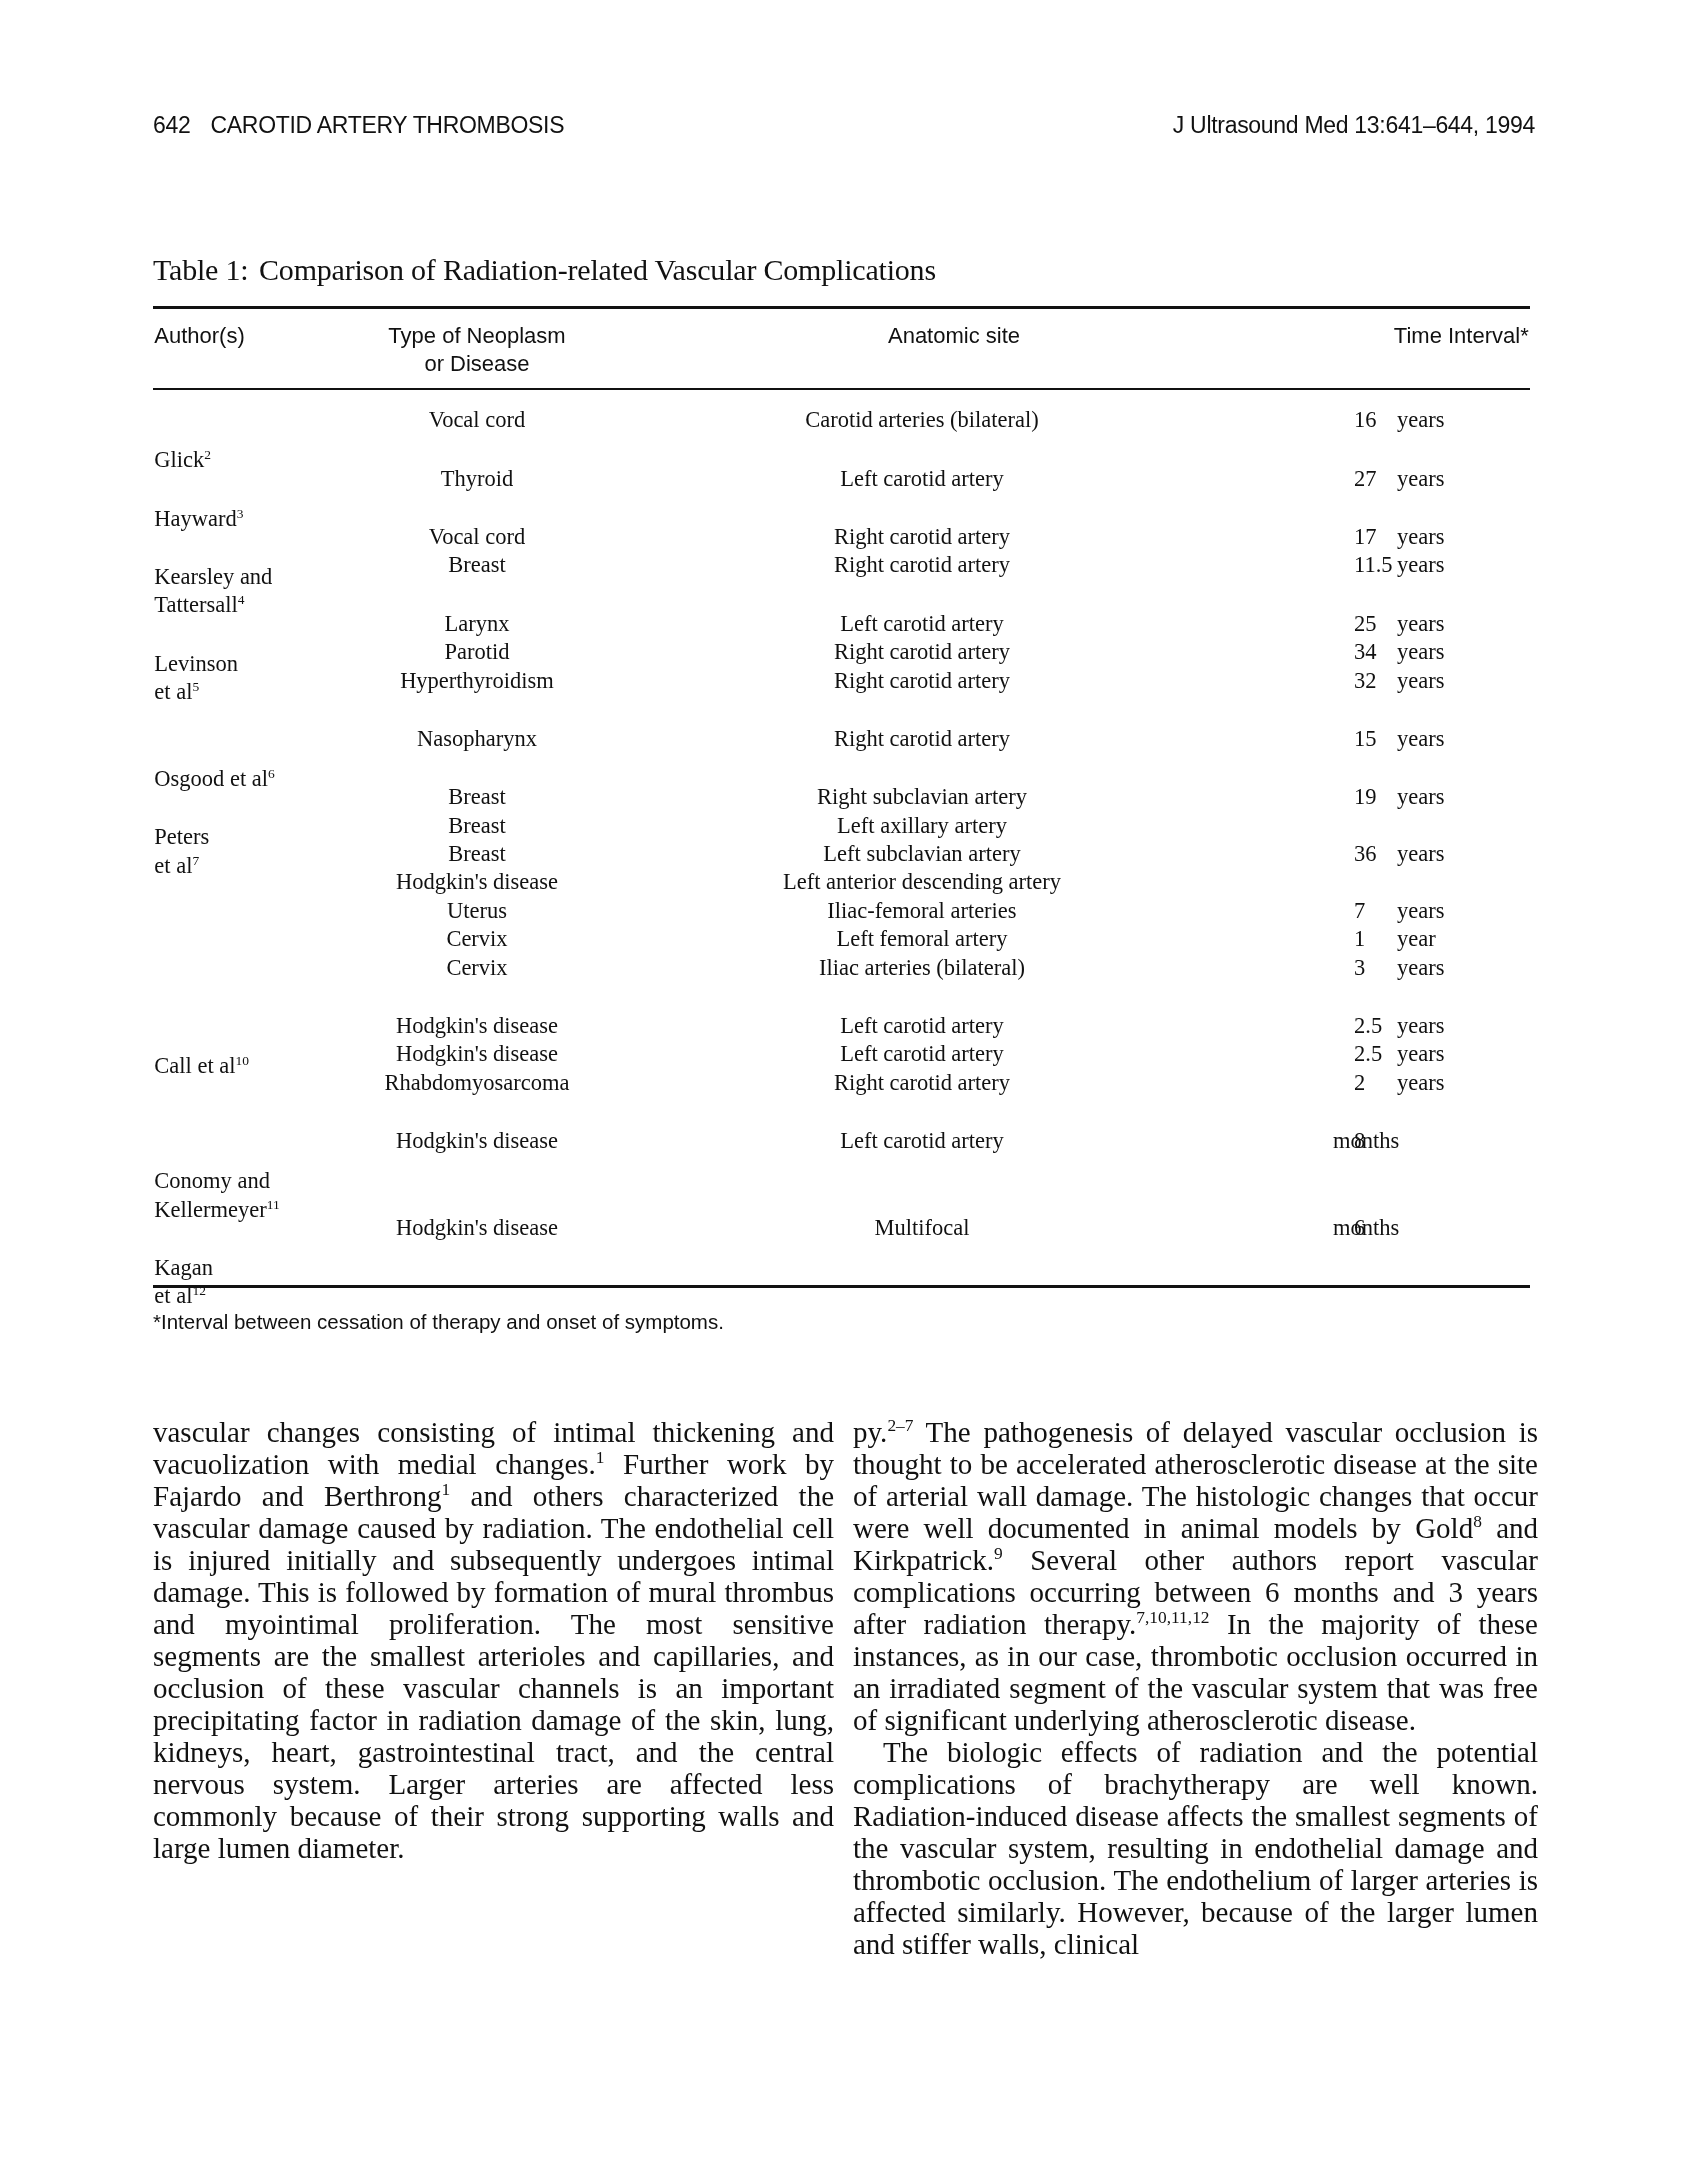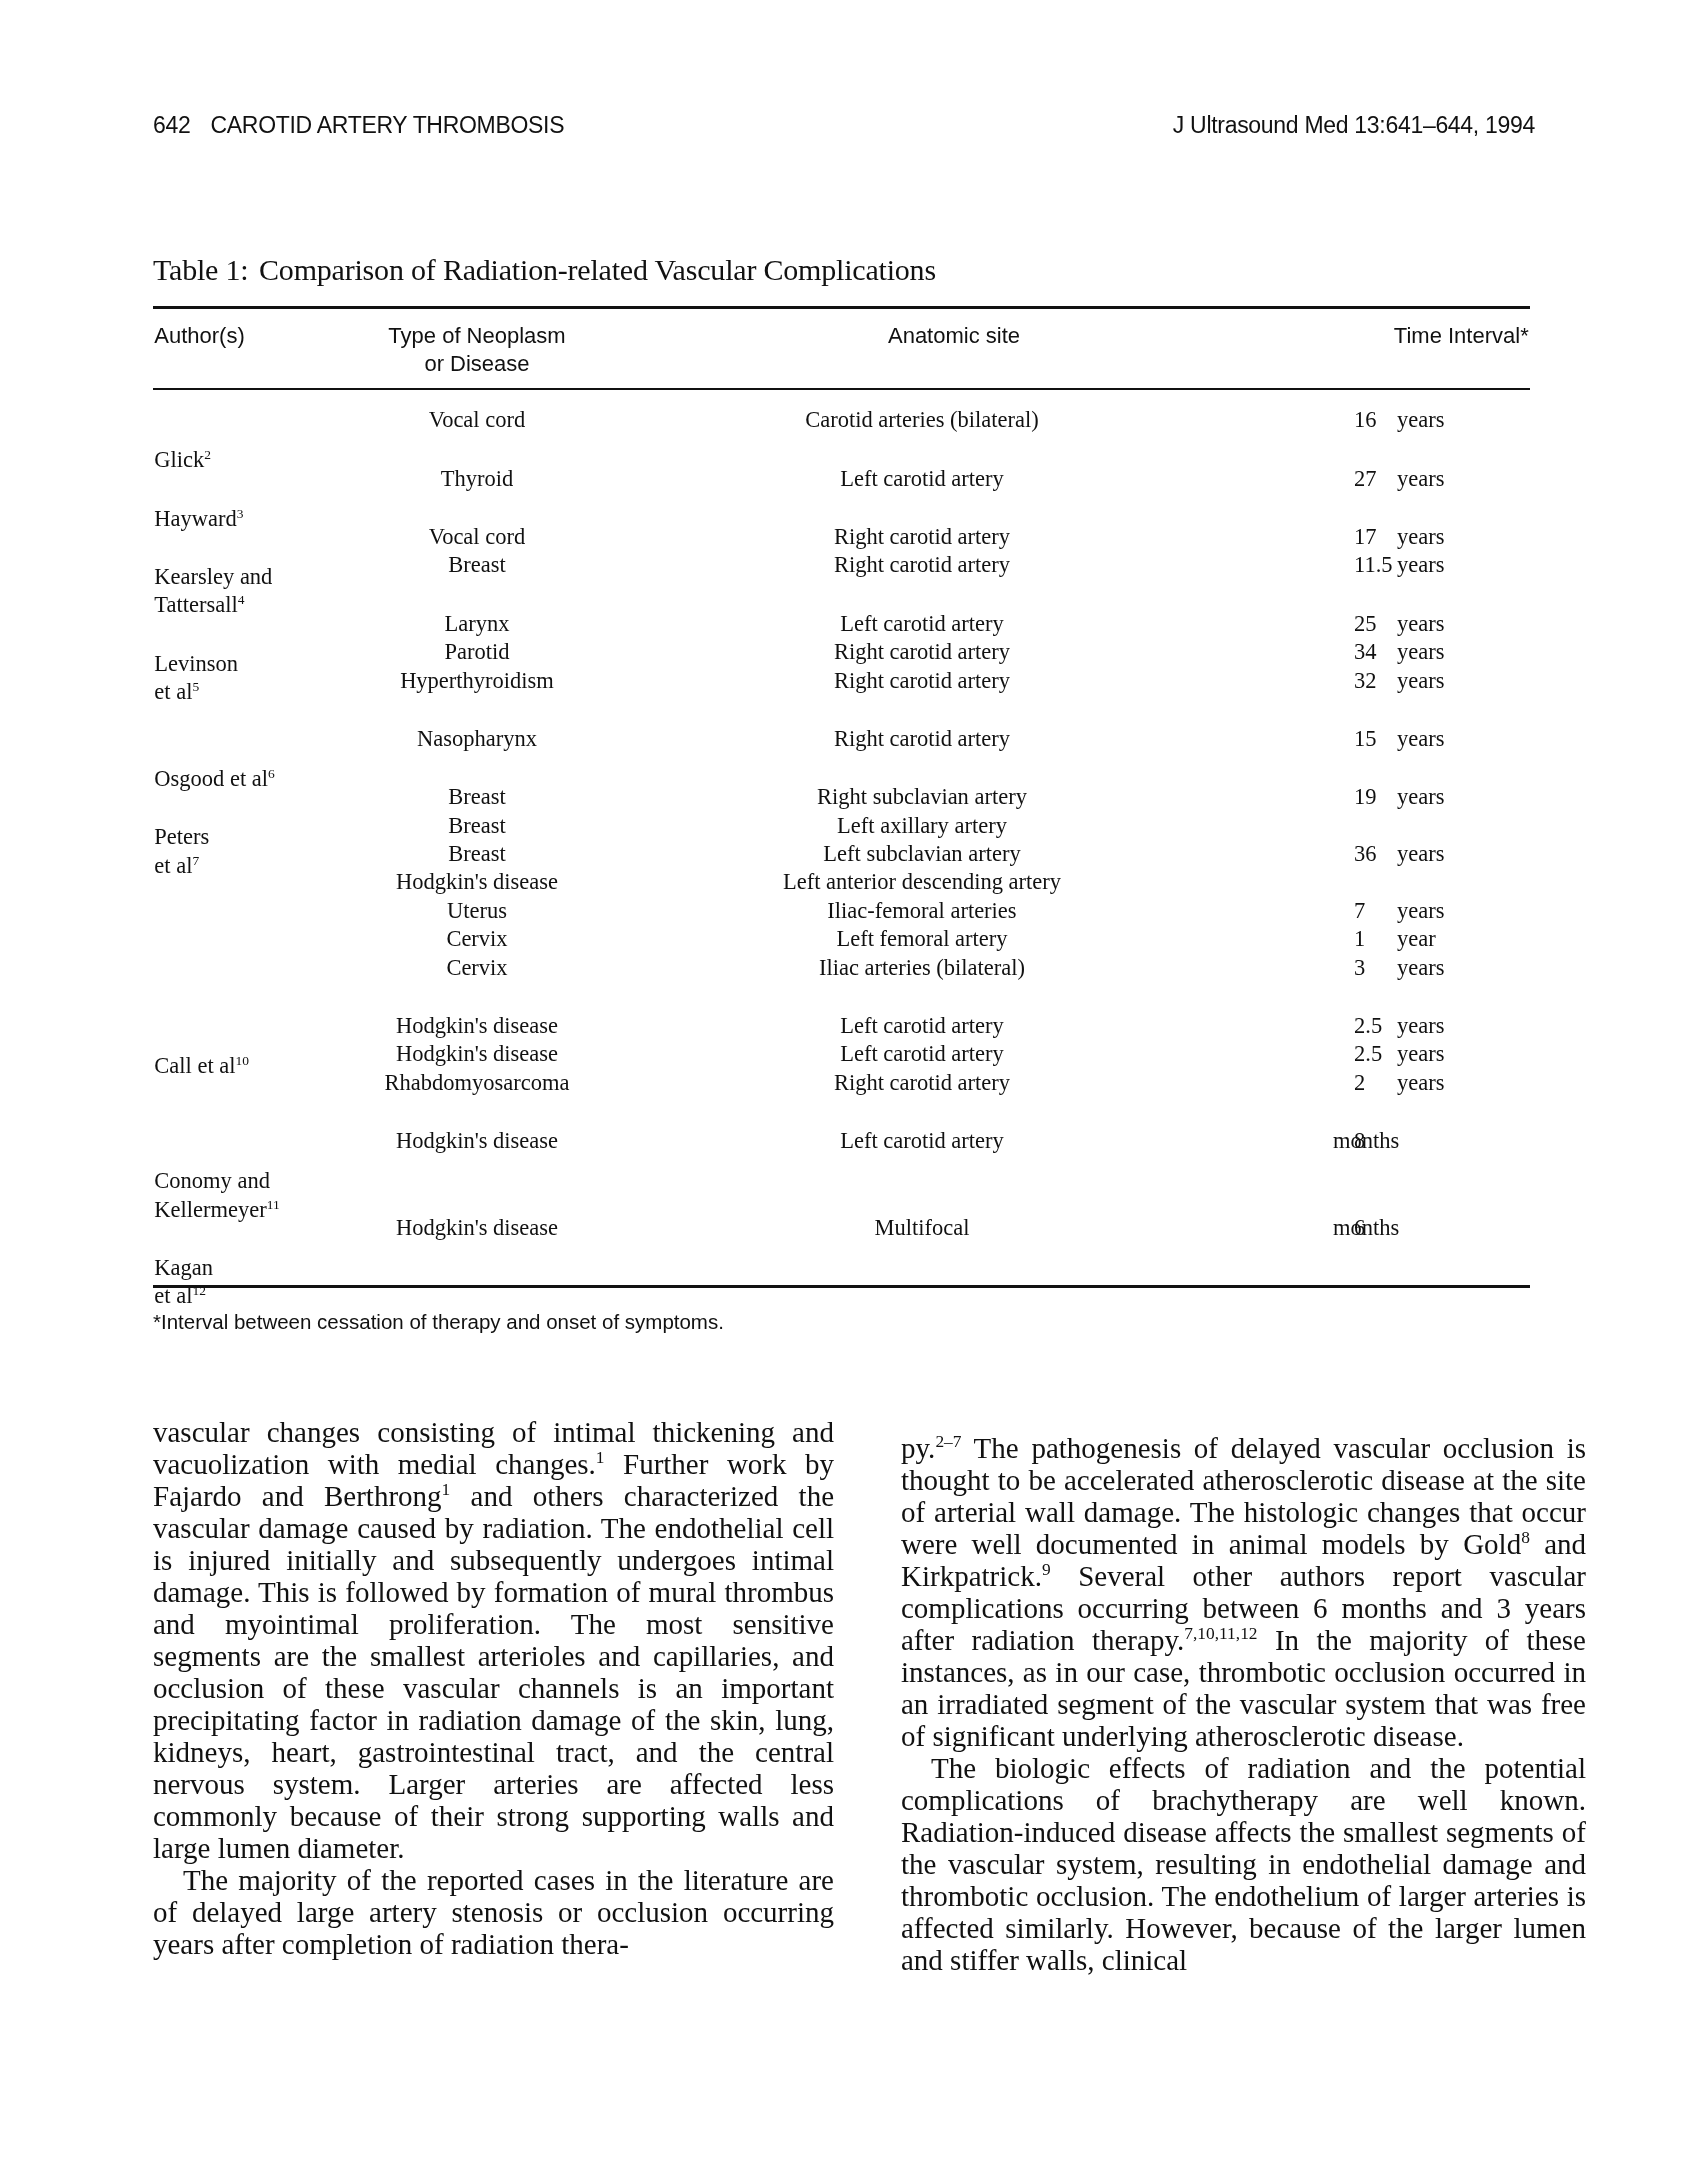--- a/index.html
+++ b/index.html
@@ -46,21 +46,21 @@
   .footnote {
     position: absolute; top: 1310px; left: 153px;
     font-family: "Liberation Sans", "DejaVu Sans", sans-serif; font-size: 20.5px;
   }
   .col {
     position: absolute; top: 1416px; width: 681px;
     font-size: 29px; line-height: 32px; text-align: justify;
     hyphens: manual;
   }
   .col-left { left: 153px; }
-  .col-right { left: 901px; width: 685px; margin-top: 16px; }
+  .col-right { left: 853px; width: 685px; }
   .col p { margin: 0; }
   .col p.indent { text-indent: 30px; }
 </style>
 </head>
 <body>
 
 <div class="running-head">
   <div class="left">
     <span class="page">642</span><span>CAROTID ARTERY THROMBOSIS</span>
   </div>
@@ -238,19 +238,18 @@
       </div>
       <div style="height: 14.6px;"></div>
     </div>
   <div class="rule" id="bottom-rule"></div>
 </div>
 
 <div class="footnote">*Interval between cessation of therapy and onset of symptoms.</div>
 
 <div class="col col-left" id="col-left">
     <p>vascular changes consisting of intimal thickening and vacuolization with medial changes.<sup>1</sup> Further work by Fajardo and Berthrong<sup>1</sup> and others charac­terized the vascular damage caused by radiation. The endothelial cell is injured initially and subse­quently undergoes intimal damage. This is followed by formation of mural thrombus and myointimal proliferation. The most sensitive segments are the smallest arterioles and capillaries, and occlusion of these vascular channels is an important precipitating factor in radiation damage of the skin, lung, kidneys, heart, gastrointestinal tract, and the central nervous system. Larger arteries are affected less commonly because of their strong supporting walls and large lumen diameter.</p>
-    <p class="indent">The majority of the reported cases in the literature are of delayed large artery stenosis or occlusion occurring years after completion of radiation thera-</p>
   </div>
 <div class="col col-right" id="col-right">
     <p>py.<sup>2–7</sup> The pathogenesis of delayed vascular occlu­sion is thought to be accelerated atherosclerotic dis­ease at the site of arterial wall damage. The histolog­ic changes that occur were well documented in ani­mal models by Gold<sup>8</sup> and Kirkpatrick.<sup>9</sup> Several other authors report vascular complications occurring between 6 months and 3 years after radiation thera­py.<sup>7,10,11,12</sup> In the majority of these instances, as in our case, thrombotic occlusion occurred in an irradiated segment of the vascular system that was free of sig­nificant underlying atherosclerotic disease.</p>
     <p class="indent">The biologic effects of radiation and the potential complications of brachytherapy are well known. Radiation-induced disease affects the smallest seg­ments of the vascular system, resulting in endothe­lial damage and thrombotic occlusion. The endothe­lium of larger arteries is affected similarly. However, because of the larger lumen and stiffer walls, clinical</p>
   </div>
 
 
 </body></html>

